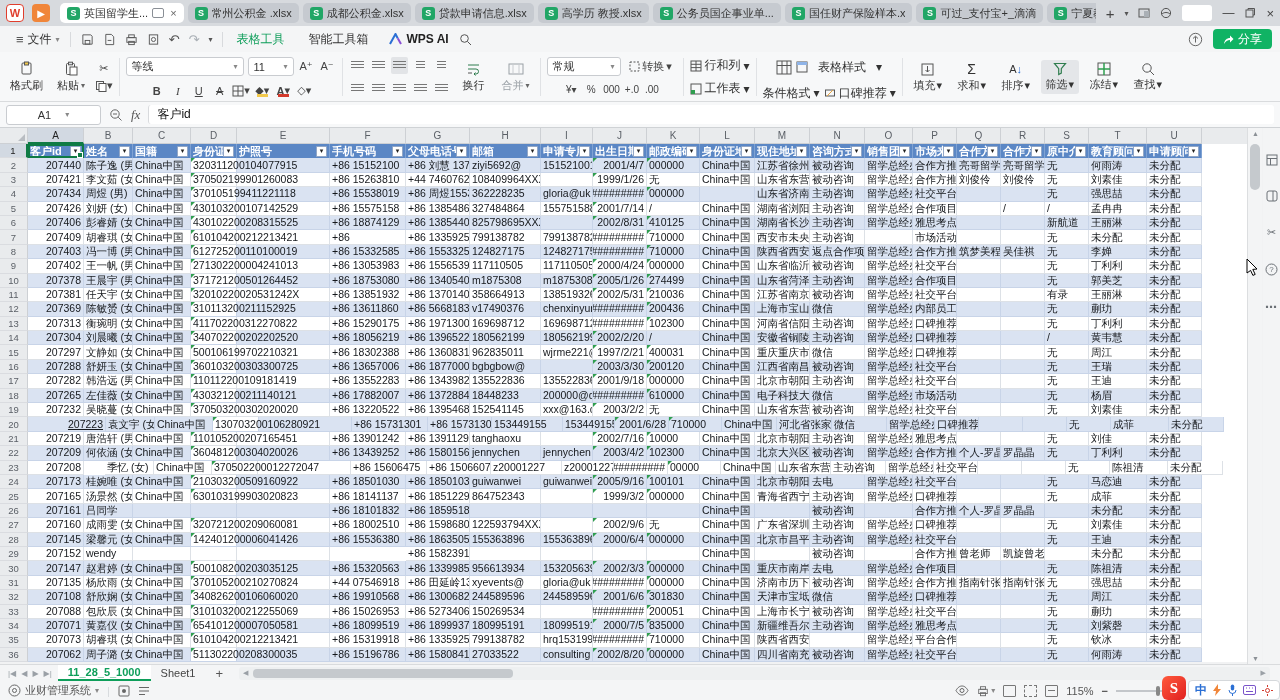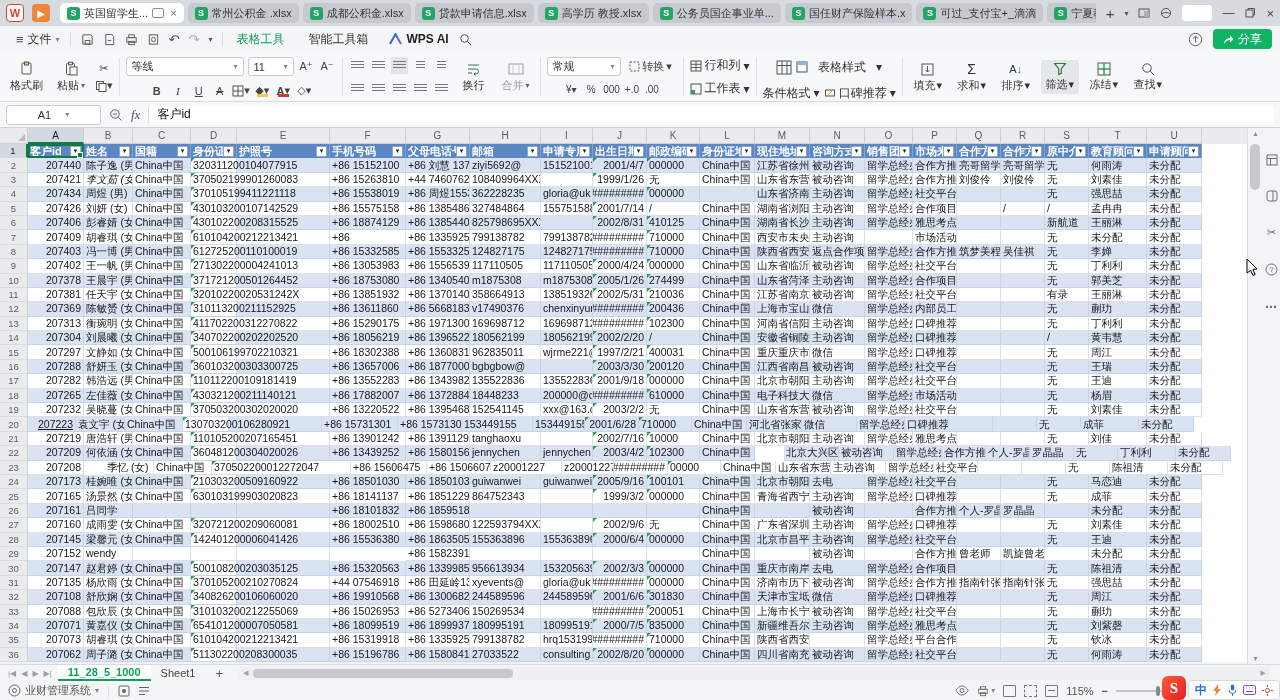--- a/index.html
+++ b/index.html
@@ -622,21 +622,21 @@
         <div class="cell" style="width: 44px;">合作方推荐</div>
         <div class="cell" style="width: 44px;">亮哥留学</div>
         <div class="cell" style="width: 44px;">亮哥留学</div>
         <div class="cell" style="width: 44px;">无</div>
         <div class="cell" style="width: 58px;">何雨涛</div>
         <div class="cell" style="width: 55px;">未分配</div>
       </div>
       <div class="grow">
         <div class="rnum">3</div>
         <div class="cell ra" style="width: 56px;">207421</div>
-        <div class="cell" style="width: 49px; font-style: italic;">李文茹 (女</div>
+        <div class="cell" style="width: 49px;">李文茹 (女</div>
         <div class="cell" style="width: 58px;">China中国</div>
         <div class="cell dcol tri" style="width: 46px;">370502199901260083</div>
         <div class="cell" style="width: 93px;"></div>
         <div class="cell" style="width: 76px;">+86 15263810</div>
         <div class="cell" style="width: 64px;">+44 7460762888</div>
         <div class="cell" style="width: 71px;">108409964XXX@163.</div>
         <div class="cell" style="width: 52px;"></div>
         <div class="cell ra tri" style="width: 54px;">1999/1/26</div>
         <div class="cell" style="width: 53px;">无</div>
         <div class="cell" style="width: 55px;">China中国</div>
@@ -1029,21 +1029,21 @@
         <div class="cell" style="width: 48px;">留学总经办</div>
         <div class="cell" style="width: 44px;">社交平台</div>
         <div class="cell" style="width: 44px;"></div>
         <div class="cell" style="width: 44px;"></div>
         <div class="cell" style="width: 44px;">无</div>
         <div class="cell" style="width: 58px;">刘素佳</div>
         <div class="cell" style="width: 55px;">未分配</div>
       </div>
       <div class="grow band">
         <div class="rnum">20</div>
-        <div class="cell ra" style="width: 48px; text-decoration: underline;">207223</div>
+        <div class="cell ra" style="width: 78px; text-decoration: underline;">207223</div>
         <div class="cell" style="width: 49px;">袁文宇 (女</div>
         <div class="cell" style="width: 58px;">China中国</div>
         <div class="cell dcol tri" style="width: 46px;">130703200106280921</div>
         <div class="cell" style="width: 93px;"></div>
         <div class="cell" style="width: 76px;">+86 15731301</div>
         <div class="cell" style="width: 64px;">+86 15731301691</div>
         <div class="cell" style="width: 71px;">153449155</div>
         <div class="cell" style="width: 52px;">153449155</div>
         <div class="cell ra tri" style="width: 54px;">2001/6/28</div>
         <div class="cell tri" style="width: 53px;">710000</div>
@@ -1089,21 +1089,21 @@
         <div class="cell" style="width: 58px;">China中国</div>
         <div class="cell dcol tri" style="width: 46px;">360481200304020026</div>
         <div class="cell" style="width: 93px;"></div>
         <div class="cell" style="width: 76px;">+86 13439252</div>
         <div class="cell" style="width: 64px;">+86 15801565911</div>
         <div class="cell" style="width: 71px;">jennychen</div>
         <div class="cell" style="width: 52px;">jennychen</div>
         <div class="cell ra tri" style="width: 54px;">2003/4/2</div>
         <div class="cell tri" style="width: 53px;">102300</div>
         <div class="cell" style="width: 55px;">China中国</div>
-        <div class="cell" style="width: 55px; margin-left: 29px;">北京大兴区</div>
+        <div class="cell" style="width: 55px;">北京大兴区</div>
         <div class="cell" style="width: 55px;">被动咨询</div>
         <div class="cell" style="width: 48px;">留学总经办</div>
         <div class="cell" style="width: 44px;">合作方推荐</div>
         <div class="cell" style="width: 44px;">个人-罗晶</div>
         <div class="cell" style="width: 44px;">罗晶晶</div>
         <div class="cell" style="width: 44px;">无</div>
         <div class="cell" style="width: 58px;">丁利利</div>
         <div class="cell" style="width: 55px;">未分配</div>
       </div>
       <div class="grow">

